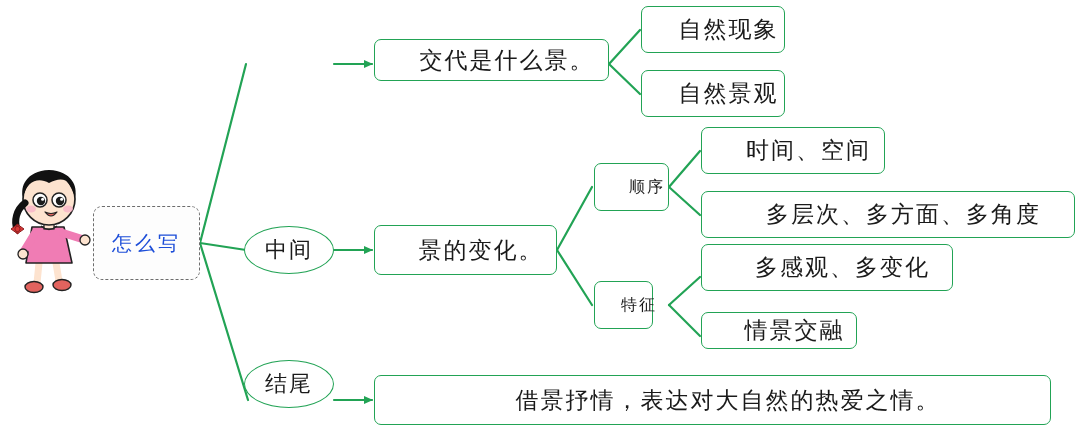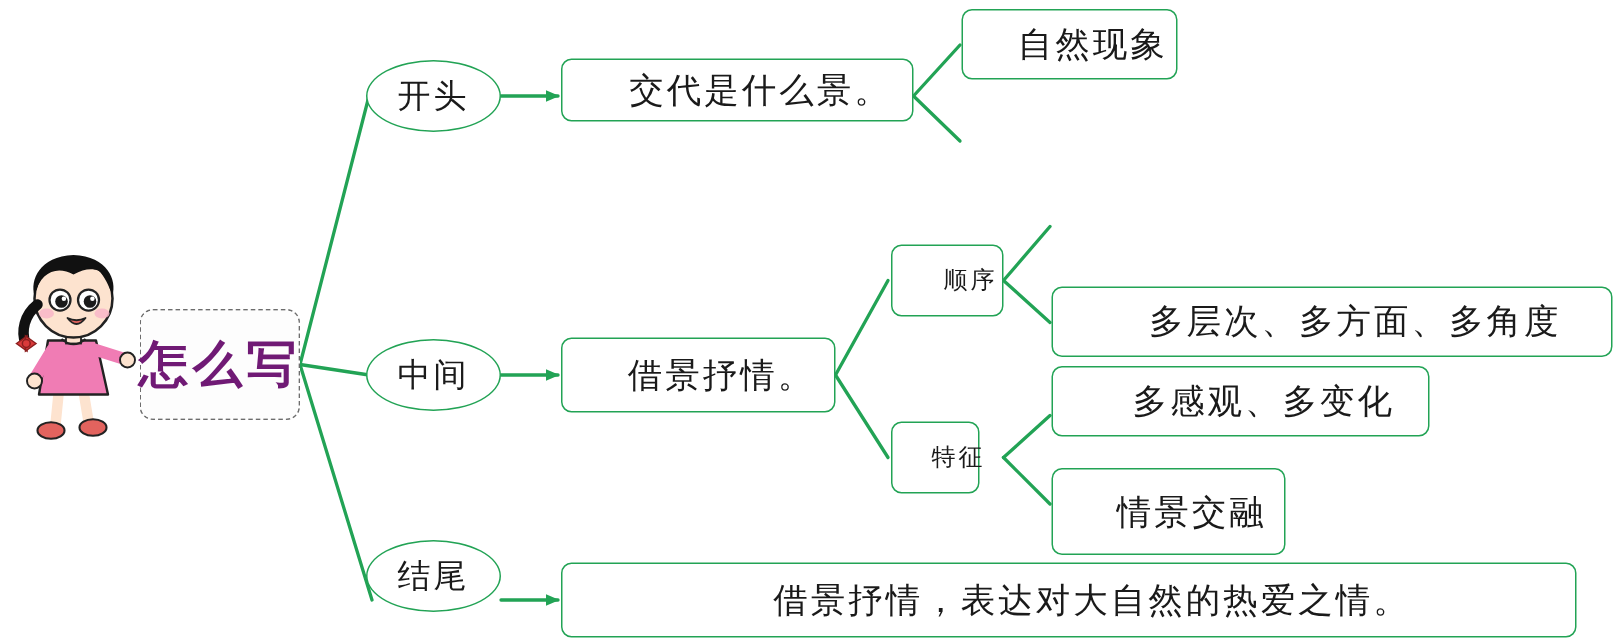--- a/index.html
+++ b/index.html
@@ -17,24 +17,24 @@
     box-sizing:border-box;
     display:flex;align-items:center;justify-content:center;
     color:#1a1a1a;
     background:#ffffff;
     white-space:nowrap;
     letter-spacing:2px;
   }
   .node-root{
     border:1.6px dashed #6d6d6d;
     border-radius:9px;
-    font-size:33px;
-    font-weight:700;
+    font-size:20px;
+    font-weight:400;
     letter-spacing:3px;
-    color:#701a75;
+    color:#1d4ed8;
     background:#fdfdfd;
   }
   .node-ellipse{
     border:1.9px solid #22a355;
     border-radius:50%;
     font-size:22px;
   }
   .node-box{
     border:1.9px solid #22a355;
     border-radius:7px;
@@ -123,51 +123,54 @@
       <path d="M39,57 q6,8 12,0 q-6,3 -12,0 z" fill="#e2635e" stroke="#222" stroke-width="1.2" stroke-linejoin="round"></path>
 
       <path d="M35,71 q8,7 16,0" fill="none" stroke="#222" stroke-width="1.3"></path>
     </svg>
   </div>
 
   <div class="node node-root" style="left:93px;top:206px;width:107px;height:74px;">
     <span>怎么写</span>
   </div>
 
-  <div class="node node-ellipse" style="left:244px;top:40px;width:90px;height:48px;">
-    <span>开头</span>
-  </div>
   <div class="node node-box" style="left:374px;top:39px;width:235px;height:42px;">
     <span>交代是什么景。</span>
   </div>
   <div class="node node-box" style="left:641px;top:6px;width:144px;height:47px;">
     <span>自然现象</span>
   </div>
+  <div class="node node-box" style="left:641px;top:70px;width:144px;height:47px;">
+    <span>自然景观</span>
+  </div>
 
   <div class="node node-ellipse" style="left:244px;top:226px;width:90px;height:48px;">
     <span>中间</span>
   </div>
   <div class="node node-box" style="left:374px;top:225px;width:183px;height:50px;">
-    <span>借景抒情。</span>
+    <span>景的变化。</span>
   </div>
 
   <div class="node node-box small" style="left:594px;top:163px;width:75px;height:48px;">
     <span>顺序</span>
+  </div>
+  <div class="node node-box" style="left:701px;top:127px;width:184px;height:47px;">
+    <span>时间、空间</span>
   </div>
   <div class="node node-box" style="left:701px;top:191px;width:374px;height:47px;">
     <span>多层次、多方面、多角度</span>
   </div>
 
   <div class="node node-box small" style="left:594px;top:281px;width:59px;height:48px;">
     <span>特征</span>
   </div>
   <div class="node node-box" style="left:701px;top:244px;width:252px;height:47px;">
     <span>多感观、多变化</span>
   </div>
-  <div class="node node-box" style="left:701px;top:312px;width:156px;height:58px;text-align:right;">
+  <div class="node node-box" style="left:701px;top:312px;width:156px;height:37px;text-align:right;">
     <span>情景交融</span>
   </div>
 
   <div class="node node-ellipse" style="left:244px;top:360px;width:90px;height:48px;">
     <span>结尾</span>
   </div>
   <div class="node node-box" style="left:374px;top:375px;width:677px;height:50px;">
     <span>借景抒情，表达对大自然的热爱之情。</span>
   </div>
 

